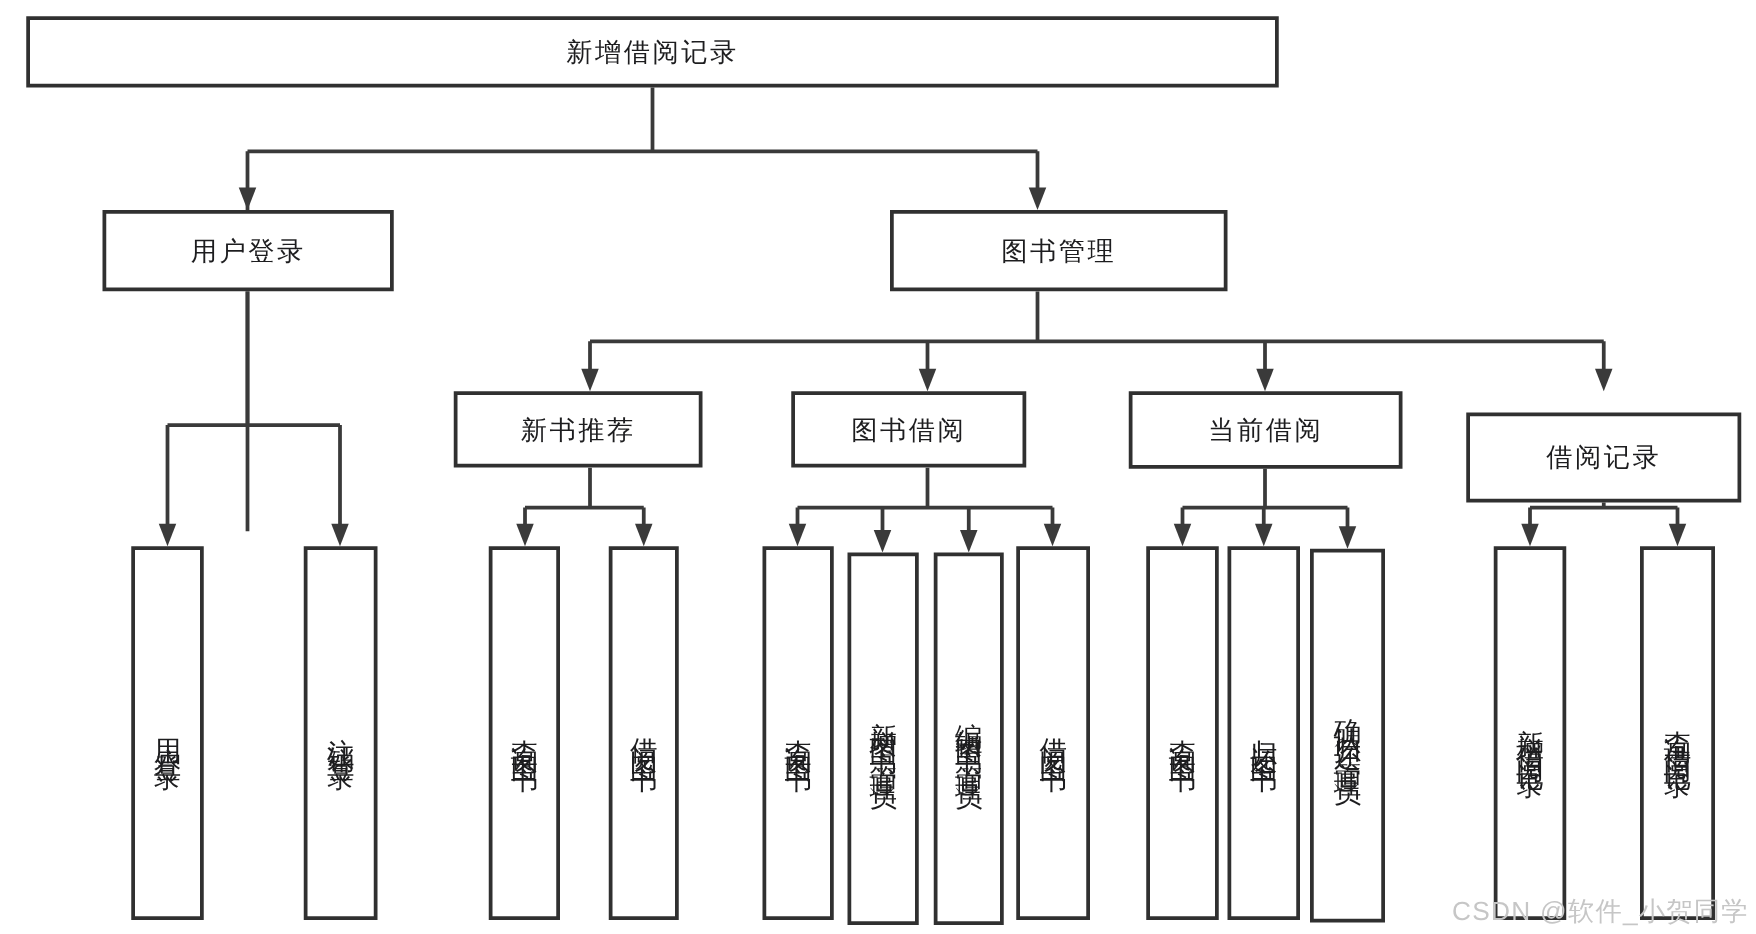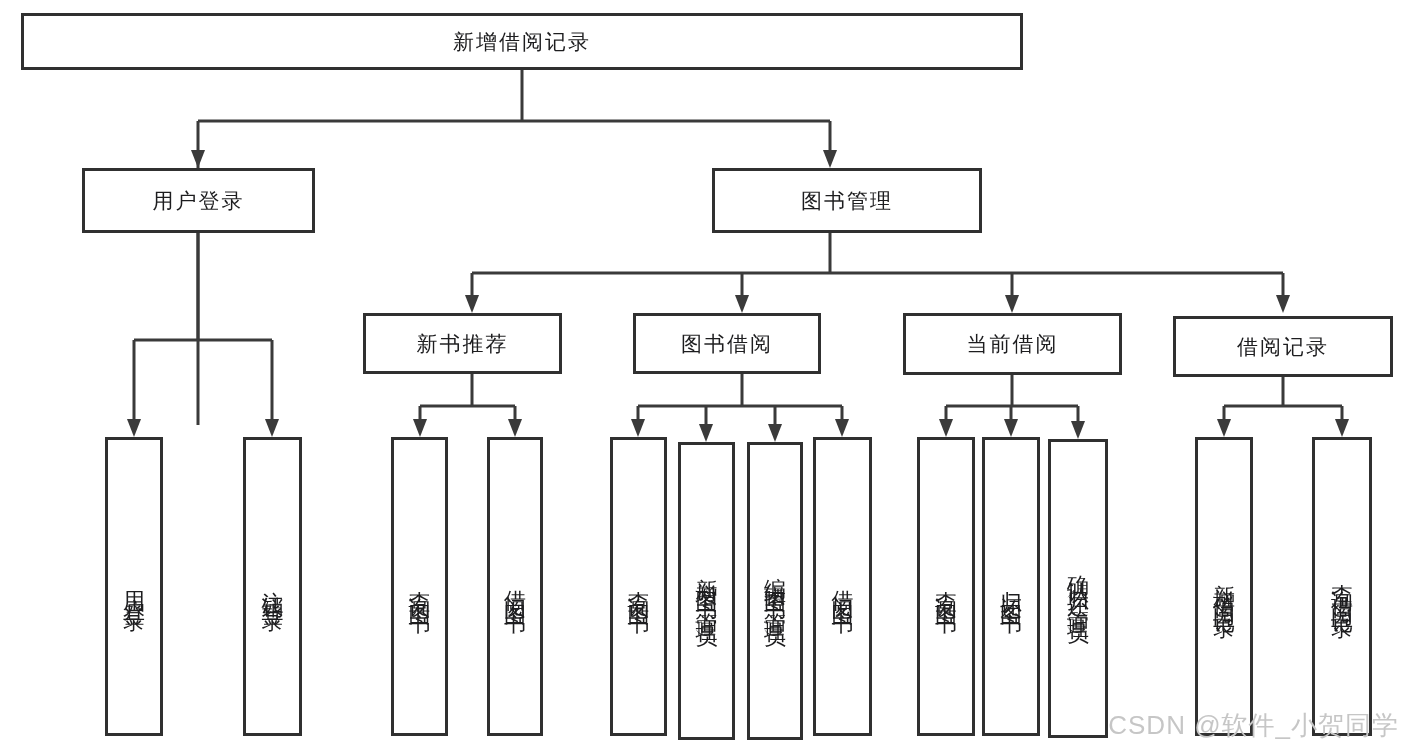--- a/index.html
+++ b/index.html
@@ -34,21 +34,21 @@
     font-size:22px;
     letter-spacing:7px;
     line-height:1;
     white-space:nowrap;
     color:#1d1d1f;
   }
   .watermark{
     position:absolute;
     right:6px;
     bottom:4px;
-    font-size:26px;
+    font-size:21px;
     color:#c6c6c6;
     letter-spacing:1px;
     white-space:nowrap;
     text-align:right;
   }
 </style>
 </head>
 <body>
 
 <div id="canvas">
@@ -116,21 +116,21 @@
 
   <div class="node" style="left:363px;top:313px;width:199px;height:61px">
     <span class="h-label">新书推荐</span>
   </div>
   <div class="node" style="left:633px;top:313px;width:188px;height:61px">
     <span class="h-label">图书借阅</span>
   </div>
   <div class="node" style="left:903px;top:313px;width:219px;height:62px">
     <span class="h-label">当前借阅</span>
   </div>
-  <div class="node" style="left:1173px;top:316px;width:220px;height:61px">
+  <div class="node" style="left:1173px;top:330px;width:220px;height:72px">
     <span class="h-label">借阅记录</span>
   </div>
 
   <div class="node v-node" style="left:105px;top:437px;width:58px;height:299px">
     <span class="v-label">用户登录</span>
   </div>
   <div class="node v-node" style="left:243px;top:437px;width:59px;height:299px">
     <span class="v-label">注销登录</span>
   </div>
 

